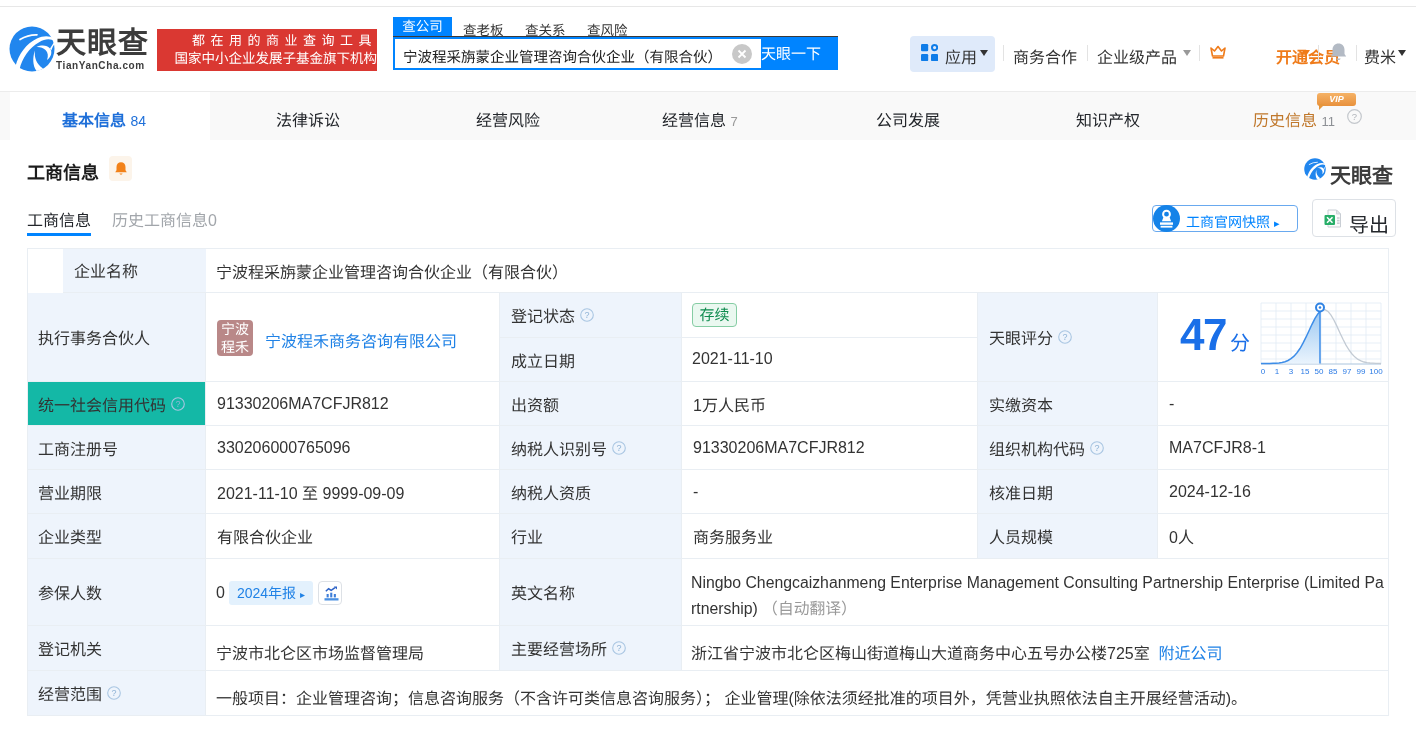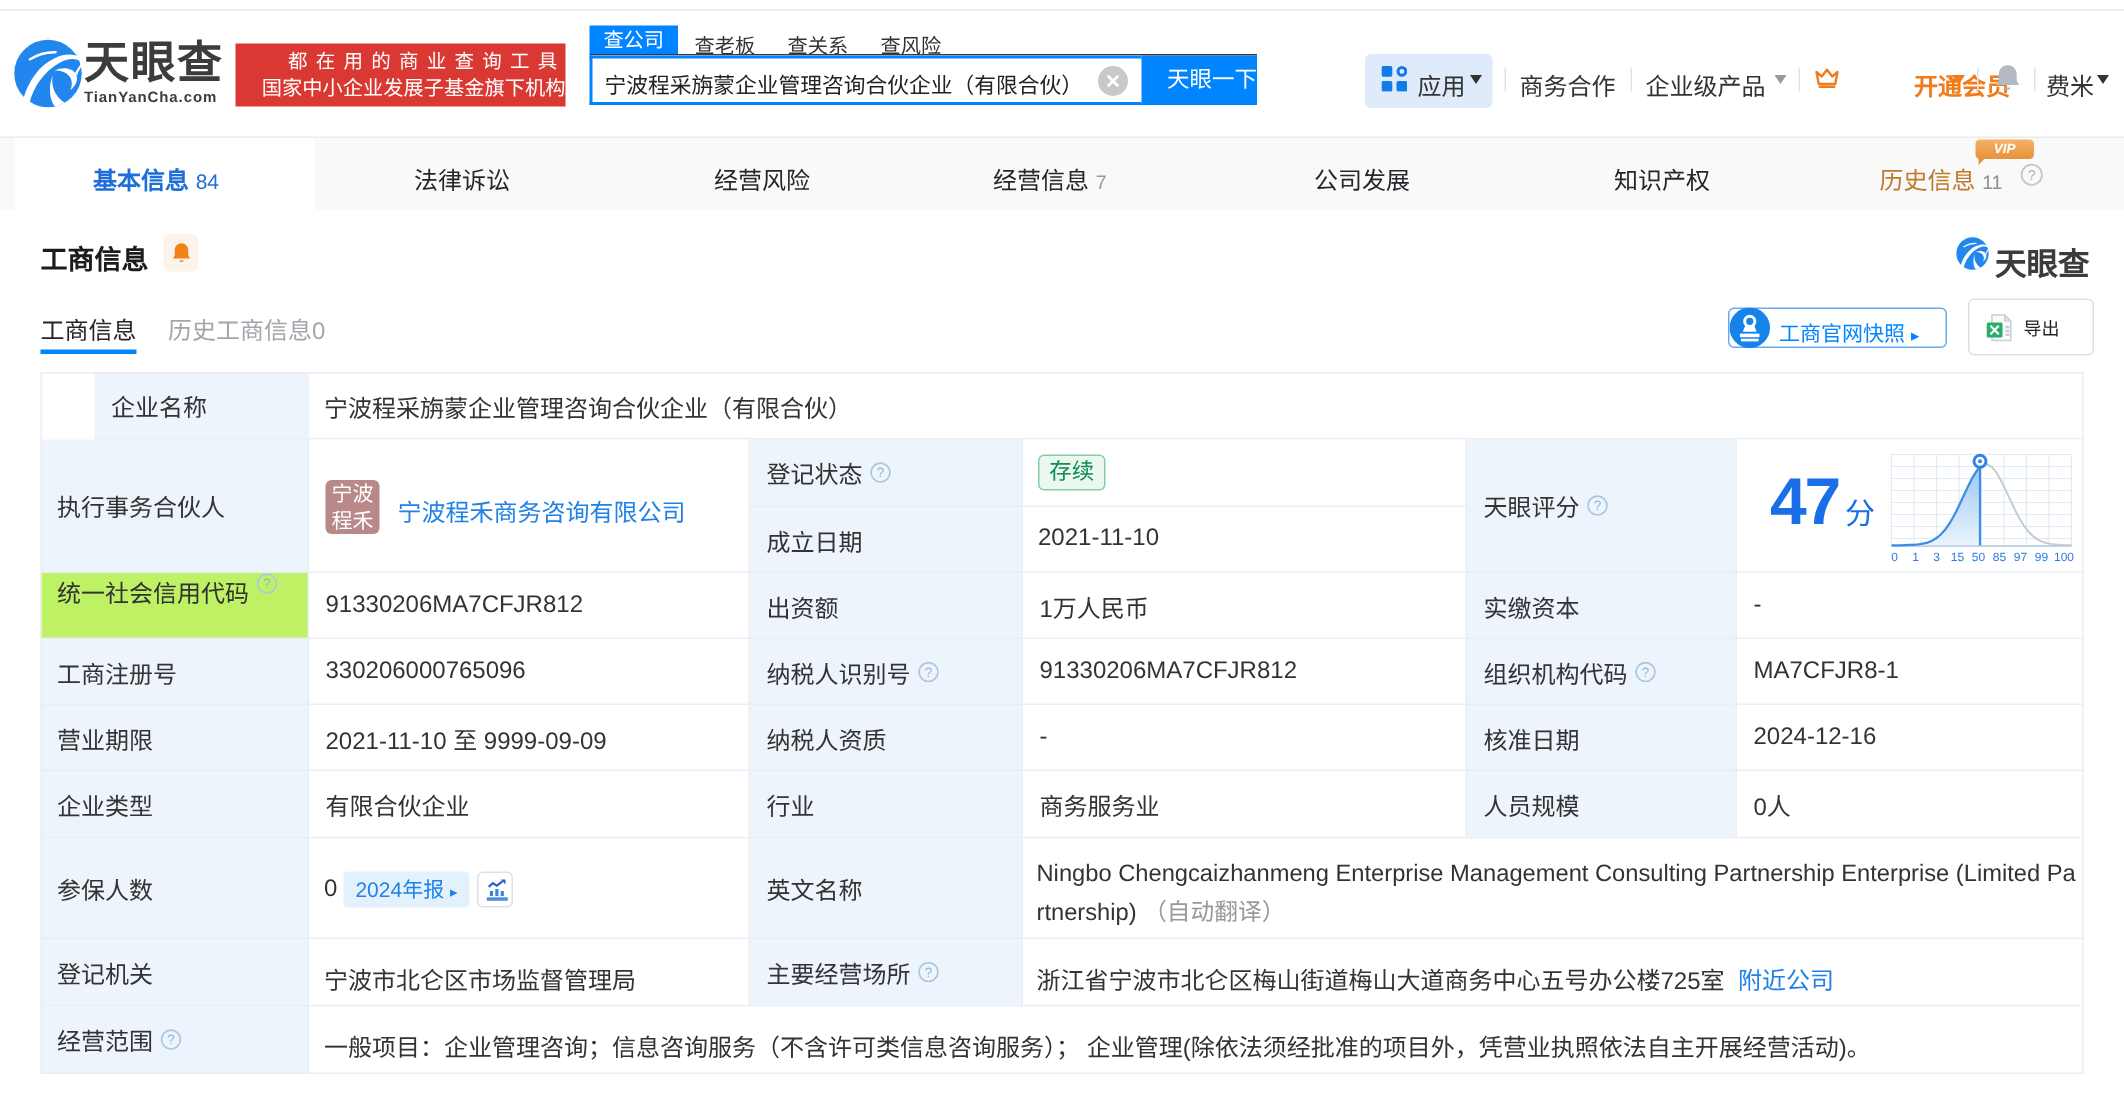--- a/index.html
+++ b/index.html
@@ -36,21 +36,21 @@
 <div class="abs" style="left:525px;top:19px;font-size:13.5px;color:#333;">查关系</div>
 <div class="abs" style="left:587px;top:19px;font-size:13.5px;color:#333;">查风险</div>
 <div class="abs" style="left:393px;top:36px;width:445px;height:1px;background:#3a3a3a;"></div>
 
 <div class="abs" style="left:393px;top:37px;width:368px;height:33px;background:#fff;border:2px solid #0084ff;border-right:none;"></div>
 <div class="abs" style="left:403px;top:45px;font-size:14.5px;color:#222;">宁波程采旃蒙企业管理咨询合伙企业（有限合伙）</div>
 <svg class="abs" style="left:732px;top:44px;" width="20" height="20" viewBox="0 0 20 20">
   <circle cx="10" cy="10" r="10" fill="#c8c8c8"></circle>
   <path d="M6.5 6.5 L13.5 13.5 M13.5 6.5 L6.5 13.5" stroke="#fff" stroke-width="1.8"></path>
 </svg>
-<div class="abs" style="left:761px;top:37px;width:77px;height:33px;background:#0084ff;color:#fff;font-size:15px;text-align:right;line-height:33px;">天眼一下</div>
+<div class="abs" style="left:761px;top:37px;width:77px;height:33px;background:#0084ff;color:#fff;font-size:15px;text-align:left;line-height:33px;">天眼一下</div>
 
 <div class="abs" style="left:910px;top:36px;width:85px;height:36px;background:#dfeafa;border-radius:4px;"></div>
 <svg class="abs" style="left:921px;top:44px;" width="17" height="17" viewBox="0 0 17 17">
   <rect x="0" y="0" width="7.2" height="7.2" rx="1.2" fill="#0f7ce8"></rect>
     <circle cx="13.6" cy="3.6" r="2.6" fill="none" stroke="#0f7ce8" stroke-width="2"></circle>
     <rect x="0" y="10" width="7.2" height="7.2" rx="1.2" fill="#0f7ce8"></rect>
     <rect x="10" y="10" width="7.2" height="7.2" rx="1.2" fill="#0f7ce8"></rect>
 </svg>
 <div class="abs" style="left:945px;top:44px;font-size:16px;color:#333;">应用</div>
 <div class="abs" style="left:980px;top:50px;width:0;height:0;border:4.5px solid transparent;border-top:6px solid #333;"></div>
@@ -124,39 +124,39 @@
 <div class="abs" style="left:1312px;top:199px;width:84px;height:38px;border:1px solid #dde1e6;border-radius:4px;background:#fff;"></div>
 <svg class="abs" style="left:1324px;top:209px;" width="19" height="19" viewBox="0 0 19 19">
   <path d="M4 1 h8.5 l4 4 v13 h-12.5 Z" fill="#fbfbfc" stroke="#c9ced4" stroke-width="1"></path>
   <path d="M12.5 1 l4 4 h-4 Z" fill="#e2e6ea" stroke="#c9ced4" stroke-width="0.8"></path>
   <rect x="13" y="8.2" width="2.6" height="1.6" fill="#c9ced4"></rect>
   <rect x="13" y="10.8" width="2.6" height="1.6" fill="#c9ced4"></rect>
   <rect x="13" y="13.4" width="2.6" height="1.6" fill="#c9ced4"></rect>
   <rect x="0.5" y="6" width="10.5" height="10" rx="1" fill="#27ae68"></rect>
   <path d="M3 8.2 l5.5 5.6 M8.5 8.2 l-5.5 5.6" stroke="#fff" stroke-width="1.5"></path>
 </svg>
-<div class="abs" style="left:1349px;top:209px;font-size:12px;color:#23262b;">导出</div>
+<div class="abs" style="left:1349px;top:209px;font-size:20px;color:#23262b;">导出</div>
 
 <div class="abs" style="left: 27px; top: 248px; width: 179px; height: 45px; background: rgb(238, 244, 252); border-bottom: 1px solid rgb(233, 238, 243); border-right: 1px solid rgb(233, 238, 243); font-size: 16px; color: rgb(51, 51, 51); display: flex; align-items: center; padding-left: 11px; margin-left: 36px;">企业名称</div>
 <div class="abs" style="left: 206px; top: 248px; width: 1183px; height: 45px; background: rgb(255, 255, 255); border-bottom: 1px solid rgb(233, 238, 243); border-right: 1px solid rgb(233, 238, 243); font-size: 16px; color: rgb(51, 51, 51); display: flex; align-items: center; padding-left: 11px;"></div>
 <div class="abs" style="left: 27px; top: 293px; width: 179px; height: 89px; background: rgb(238, 244, 252); border-bottom: 1px solid rgb(233, 238, 243); border-right: 1px solid rgb(233, 238, 243); font-size: 16px; color: rgb(51, 51, 51); display: flex; align-items: center; padding-left: 11px;">执行事务合伙人</div>
 <div class="abs" style="left: 206px; top: 293px; width: 294px; height: 89px; background: rgb(255, 255, 255); border-bottom: 1px solid rgb(233, 238, 243); border-right: 1px solid rgb(233, 238, 243); font-size: 16px; color: rgb(51, 51, 51); display: flex; align-items: center; padding-left: 11px;"></div>
 <div class="abs" style="left: 500px; top: 293px; width: 182px; height: 45px; background: rgb(238, 244, 252); border-bottom: 1px solid rgb(233, 238, 243); border-right: 1px solid rgb(233, 238, 243); font-size: 16px; color: rgb(51, 51, 51); display: flex; align-items: center; padding-left: 11px;">登记状态<svg width="14" height="14" viewBox="0 0 14 14" style="vertical-align:-2px;margin-left:5px;">
       <circle cx="7" cy="7" r="6.3" fill="none" stroke="#a9c6e2" stroke-width="1.1"></circle>
       <text x="7" y="10.2" font-size="9" fill="#8fb3d6" text-anchor="middle">?</text>
     </svg></div>
 <div class="abs" style="left: 682px; top: 293px; width: 296px; height: 45px; background: rgb(255, 255, 255); border-bottom: 1px solid rgb(233, 238, 243); border-right: 1px solid rgb(233, 238, 243); font-size: 16px; color: rgb(51, 51, 51); display: flex; align-items: center; padding-left: 11px;"></div>
 <div class="abs" style="left: 500px; top: 338px; width: 182px; height: 44px; background: rgb(238, 244, 252); border-bottom: 1px solid rgb(233, 238, 243); border-right: 1px solid rgb(233, 238, 243); font-size: 16px; color: rgb(51, 51, 51); display: flex; align-items: center; padding-left: 11px;">成立日期</div>
 <div class="abs" style="left: 682px; top: 338px; width: 296px; height: 44px; background: rgb(255, 255, 255); border-bottom: 1px solid rgb(233, 238, 243); border-right: 1px solid rgb(233, 238, 243); font-size: 16px; color: rgb(51, 51, 51); display: flex; align-items: center; padding-left: 11px;"></div>
 <div class="abs" style="left: 978px; top: 293px; width: 180px; height: 89px; background: rgb(238, 244, 252); border-bottom: 1px solid rgb(233, 238, 243); border-right: 1px solid rgb(233, 238, 243); font-size: 16px; color: rgb(51, 51, 51); display: flex; align-items: center; padding-left: 11px;">天眼评分<svg width="14" height="14" viewBox="0 0 14 14" style="vertical-align:-2px;margin-left:5px;">
       <circle cx="7" cy="7" r="6.3" fill="none" stroke="#a9c6e2" stroke-width="1.1"></circle>
       <text x="7" y="10.2" font-size="9" fill="#8fb3d6" text-anchor="middle">?</text>
     </svg></div>
 <div class="abs" style="left: 1158px; top: 293px; width: 231px; height: 89px; background: rgb(255, 255, 255); border-bottom: 1px solid rgb(233, 238, 243); border-right: 1px solid rgb(233, 238, 243); font-size: 16px; color: rgb(51, 51, 51); display: flex; align-items: center; padding-left: 11px;"></div>
-<div class="abs" style="left: 27px; top: 382px; width: 179px; height: 44px; background: #bef264; border-bottom: 1px solid rgb(233, 238, 243); border-right: 1px solid rgb(233, 238, 243); font-size: 16px; color: rgb(51, 51, 51); display: flex; align-items: flex-start; padding-left: 11px;">统一社会信用代码<svg width="14" height="14" viewBox="0 0 14 14" style="vertical-align:-2px;margin-left:5px;">
+<div class="abs" style="left: 27px; top: 382px; width: 179px; height: 44px; background: #14b8a6; border-bottom: 1px solid rgb(233, 238, 243); border-right: 1px solid rgb(233, 238, 243); font-size: 16px; color: rgb(51, 51, 51); display: flex; align-items: center; padding-left: 11px;">统一社会信用代码<svg width="14" height="14" viewBox="0 0 14 14" style="vertical-align:-2px;margin-left:5px;">
       <circle cx="7" cy="7" r="6.3" fill="none" stroke="#a9c6e2" stroke-width="1.1"></circle>
       <text x="7" y="10.2" font-size="9" fill="#8fb3d6" text-anchor="middle">?</text>
     </svg></div>
 <div class="abs" style="left: 206px; top: 382px; width: 294px; height: 44px; background: rgb(255, 255, 255); border-bottom: 1px solid rgb(233, 238, 243); border-right: 1px solid rgb(233, 238, 243); font-size: 16px; color: rgb(51, 51, 51); display: flex; align-items: center; padding-left: 11px;">91330206MA7CFJR812</div>
 <div class="abs" style="left: 500px; top: 382px; width: 182px; height: 44px; background: rgb(238, 244, 252); border-bottom: 1px solid rgb(233, 238, 243); border-right: 1px solid rgb(233, 238, 243); font-size: 16px; color: rgb(51, 51, 51); display: flex; align-items: center; padding-left: 11px;">出资额</div>
 <div class="abs" style="left: 682px; top: 382px; width: 296px; height: 44px; background: rgb(255, 255, 255); border-bottom: 1px solid rgb(233, 238, 243); border-right: 1px solid rgb(233, 238, 243); font-size: 16px; color: rgb(51, 51, 51); display: flex; align-items: center; padding-left: 11px;">1万人民币</div>
 <div class="abs" style="left: 978px; top: 382px; width: 180px; height: 44px; background: rgb(238, 244, 252); border-bottom: 1px solid rgb(233, 238, 243); border-right: 1px solid rgb(233, 238, 243); font-size: 16px; color: rgb(51, 51, 51); display: flex; align-items: center; padding-left: 11px;">实缴资本</div>
 <div class="abs" style="left: 1158px; top: 382px; width: 231px; height: 44px; background: rgb(255, 255, 255); border-bottom: 1px solid rgb(233, 238, 243); border-right: 1px solid rgb(233, 238, 243); font-size: 16px; color: rgb(51, 51, 51); display: flex; align-items: center; padding-left: 11px;">-</div>
 <div class="abs" style="left: 27px; top: 426px; width: 179px; height: 44px; background: rgb(238, 244, 252); border-bottom: 1px solid rgb(233, 238, 243); border-right: 1px solid rgb(233, 238, 243); font-size: 16px; color: rgb(51, 51, 51); display: flex; align-items: center; padding-left: 11px;">工商注册号</div>
 <div class="abs" style="left: 206px; top: 426px; width: 294px; height: 44px; background: rgb(255, 255, 255); border-bottom: 1px solid rgb(233, 238, 243); border-right: 1px solid rgb(233, 238, 243); font-size: 16px; color: rgb(51, 51, 51); display: flex; align-items: center; padding-left: 11px;">330206000765096</div>

